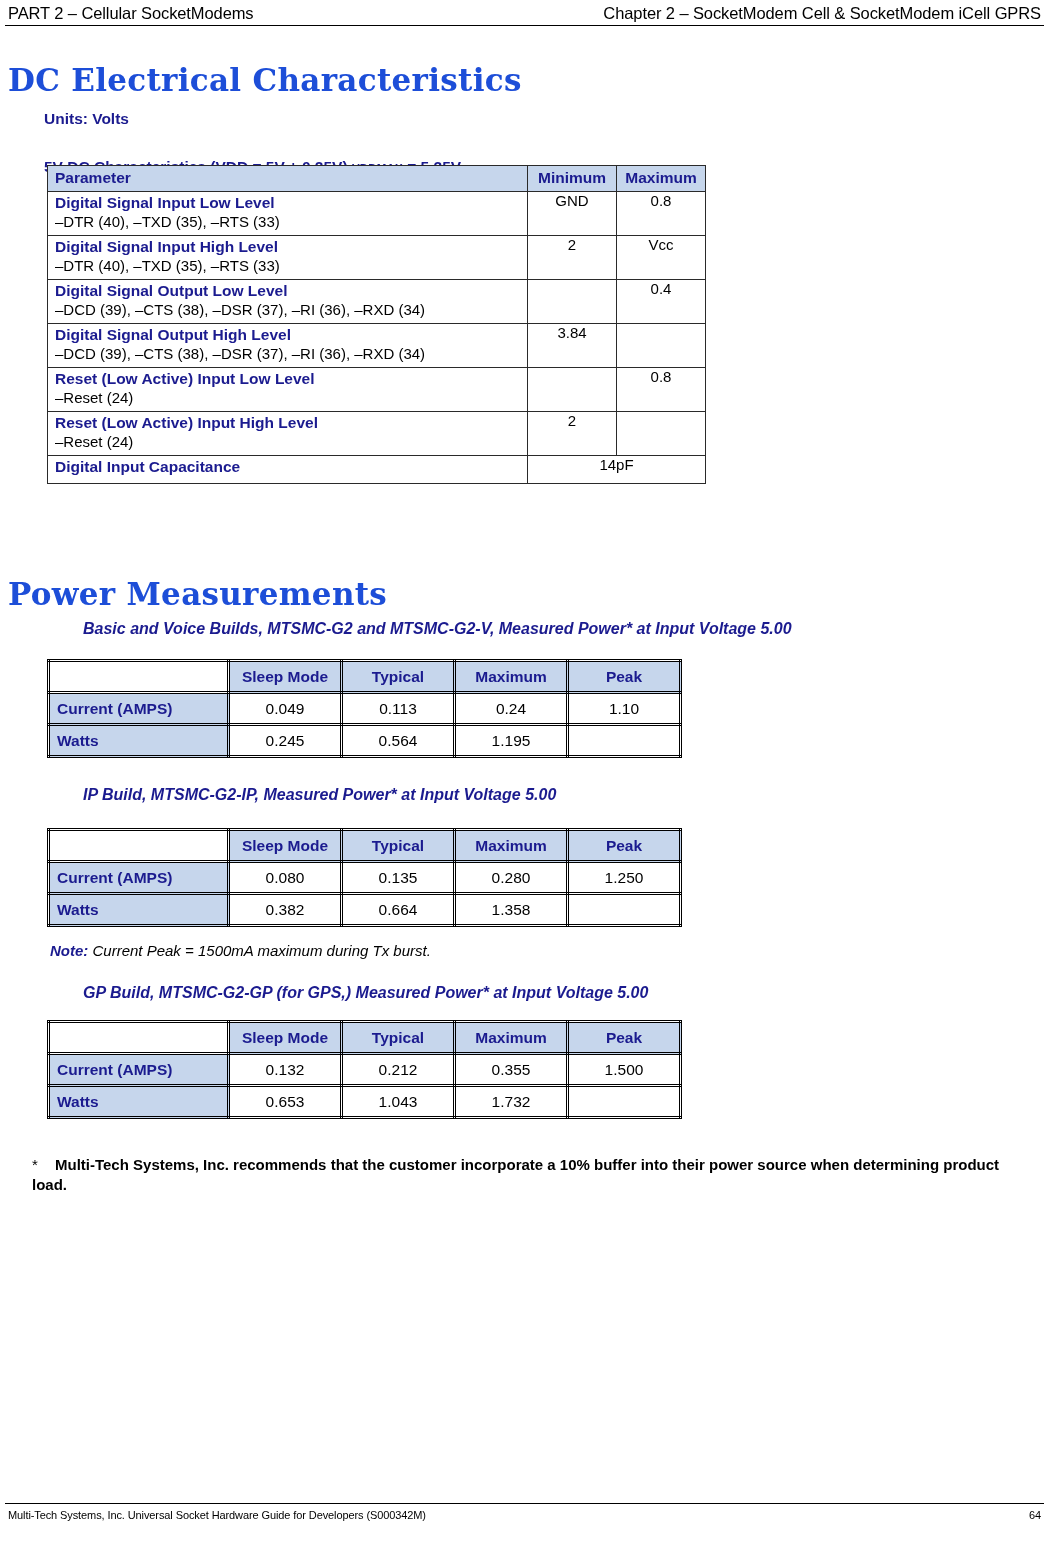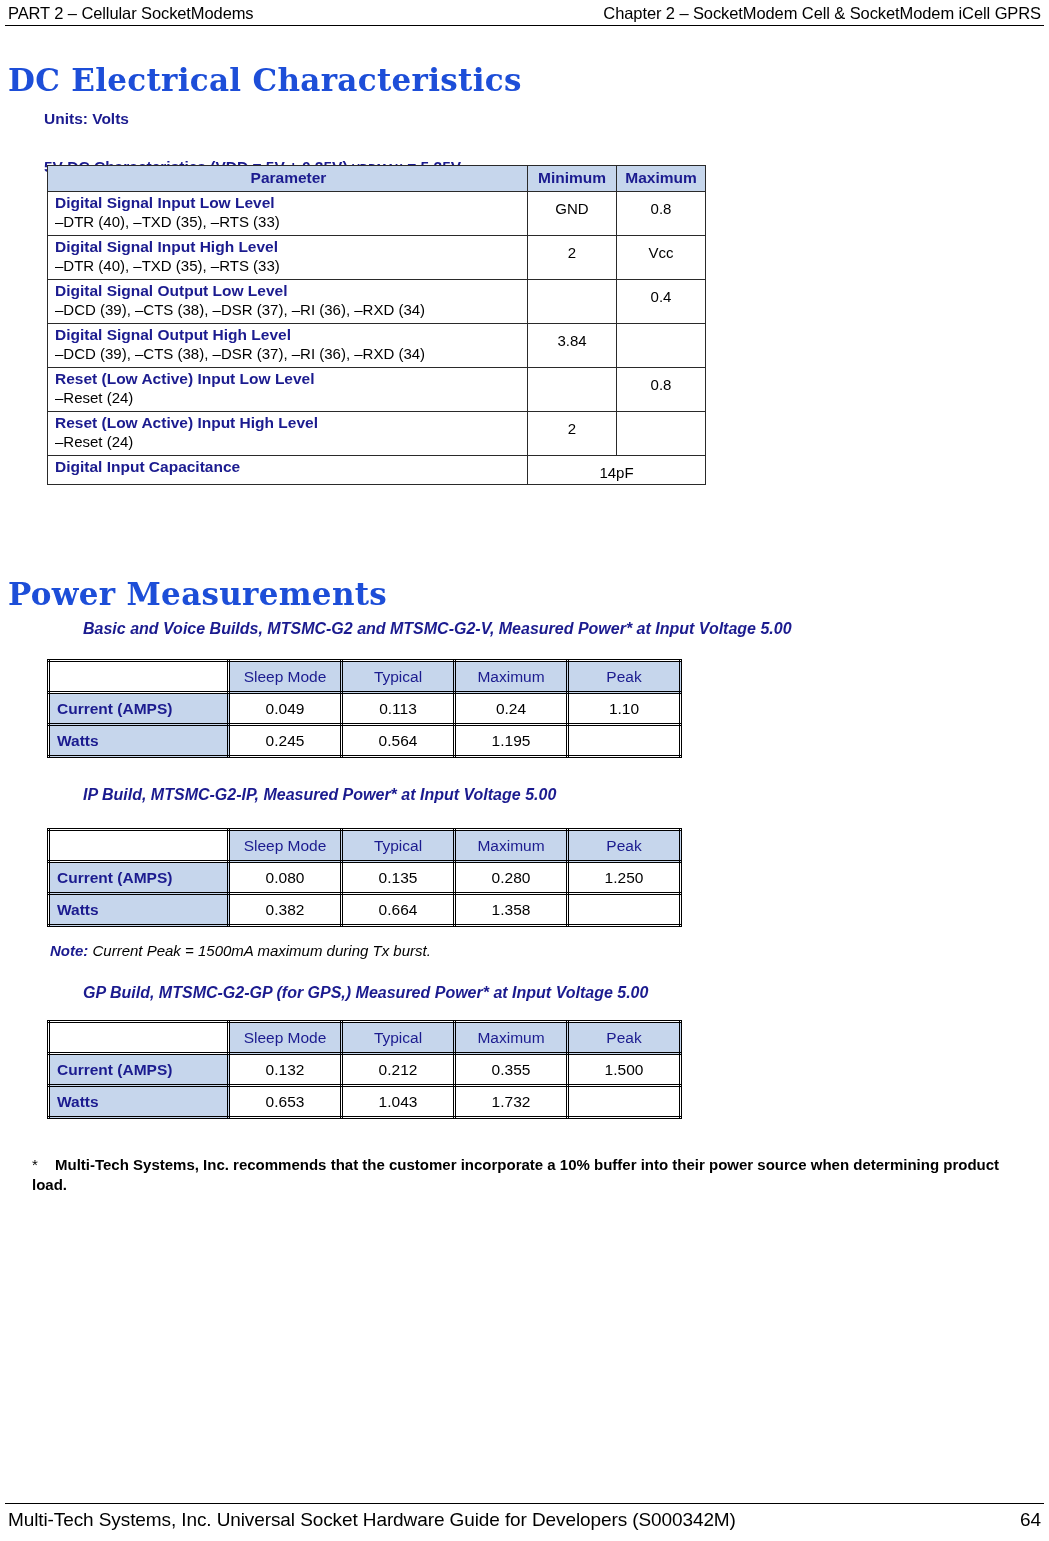--- a/index.html
+++ b/index.html
@@ -114,21 +114,21 @@
   .dc-table td, .dc-table th {
     border: 1px solid #2a2a2a;
     padding: 2px 0 3px 0;
     vertical-align: top;
   }
   .dc-table th {
     background: #c6d6ec;
     color: #1b1b8f;
     font-size: 15.5px;
     font-weight: bold;
-    text-align: center;
+    text-align: left;
     padding: 3px 5px 4px 7px;
     vertical-align: middle;
   }
   .dc-table th.num { text-align: center; padding-left: 0; padding-right: 0; }
   .dc-table td.param {
     padding-left: 7px;
     padding-right: 4px;
     line-height: 1.22;
   }
   .dc-table td.param .p-name {
@@ -140,21 +140,21 @@
   .dc-table td.param .p-pins {
     color: #000;
     font-weight: normal;
     font-size: 15px;
     display: block;
   }
   .dc-table td.val {
     text-align: center;
     font-size: 15px;
     color: #000;
-    padding-top: 8px;
+    padding-top: 0;
   }
   .dc-table td.val.merged { text-align: center; }
   .dc-col-param { width: 480px; }
   .dc-col-min   { width: 89px; }
   .dc-col-max   { width: 89px; }
   .row-tall { height: 44px; }
   .row-single { height: 28px; }
 
   
   .pw-table {
@@ -170,21 +170,21 @@
   .pw-table td, .pw-table th {
     border: 3px double #000;
     height: 29px;
     font-size: 15.5px;
     text-align: center;
     padding: 0;
   }
   .pw-table th {
     background: #c6d6ec;
     color: #1b1b8f;
-    font-weight: normal;
+    font-weight: bold;
   }
   .pw-table th.corner {
     background: #ffffff;
   }
   .pw-table td.rowhdr {
     background: #c6d6ec;
     color: #1b1b8f;
     font-weight: bold;
     text-align: left;
     padding-left: 7px;
@@ -225,21 +225,21 @@
     border-top: 1.6px solid #000;
   }
   .footer {
     position: absolute;
     left: 8px;
     right: 8px;
     top: 1509px;
     display: flex;
     justify-content: space-between;
     align-items: center;
-    font-size: 19px;
+    font-size: 11px;
     letter-spacing: -0.1px;
   }
   .footer .fpage { font-weight: normal; }
 </style>
 </head>
 <body>
 
 <div class="page">
 
   <div class="runhead">

